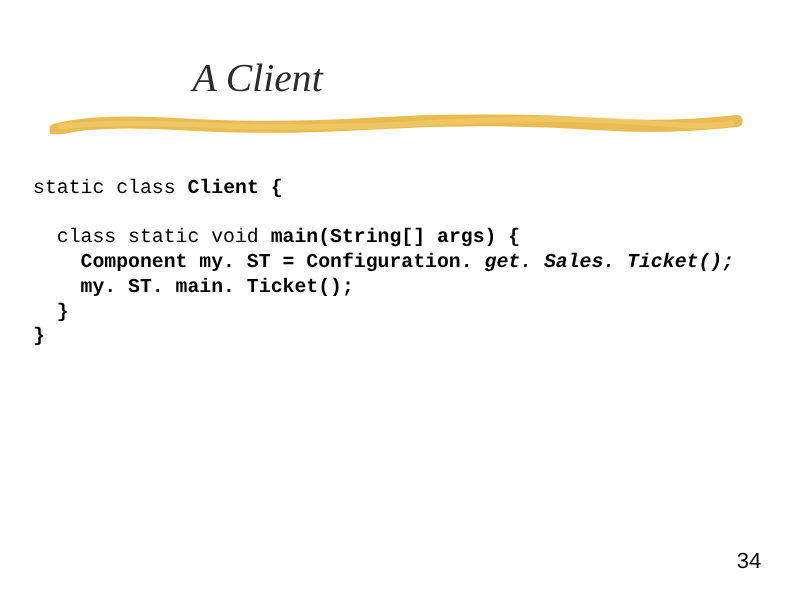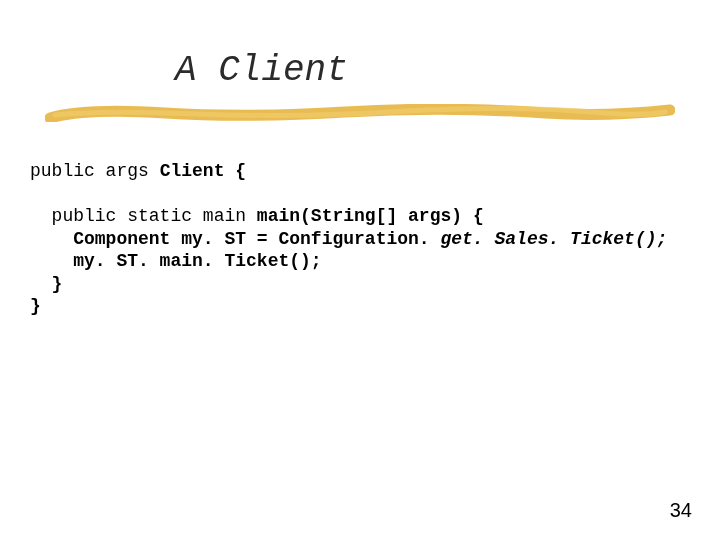--- a/index.html
+++ b/index.html
@@ -17,21 +17,21 @@
     height: 540px;
     position: relative;
   }
   .title {
     position: absolute;
     top: 50px;
     left: 175px;
     font-size: 36px;
     font-style: italic;
     color: #2b2b2b;
-    font-family: Liberation Mono, monospace;
+    font-family: Liberation Serif, serif;
   }
   .underline {
     position: absolute;
     top: 104px;
     left: 45px;
     width: 630px;
     height: 18px;
   }
   .underline svg {
     width: 100%;
@@ -66,22 +66,22 @@
 
   <div class="title">A Client</div>
 
   <div class="underline">
     <svg viewBox="0 0 630 18" preserveAspectRatio="none">
       <path d="M5,14 Q 40,4 120,9 Q 200,14 300,8 Q 400,2 500,9 Q 560,13 625,6" stroke="#e8b84a" stroke-width="11" stroke-linecap="round" fill="none" opacity="0.95"></path>
       <path d="M10,11 Q 60,6 150,10 Q 260,14 360,7 Q 470,1 560,9 Q 600,12 620,8" stroke="#f0cc6a" stroke-width="5" stroke-linecap="round" fill="none" opacity="0.7"></path>
     </svg>
   </div>
 
-  <div class="code-block"><span>public args </span><span class="bold">Client {</span>
-<br><span>  public static main </span><span class="bold">main(String[] args) {</span>
+  <div class="code-block"><span>static class </span><span class="bold">Client {</span>
+<br><span>  class static void </span><span class="bold">main(String[] args) {</span>
 <span class="bold">    Component my. ST = Configuration. </span><span class="methodcall">get. Sales. Ticket();</span>
 <span class="bold">    my. ST. main. Ticket();</span>
 <span class="bold">  }</span>
 <span class="bold">}</span></div>
 
   <div class="page-number">34</div>
 
 </div>
 
 </body></html>

